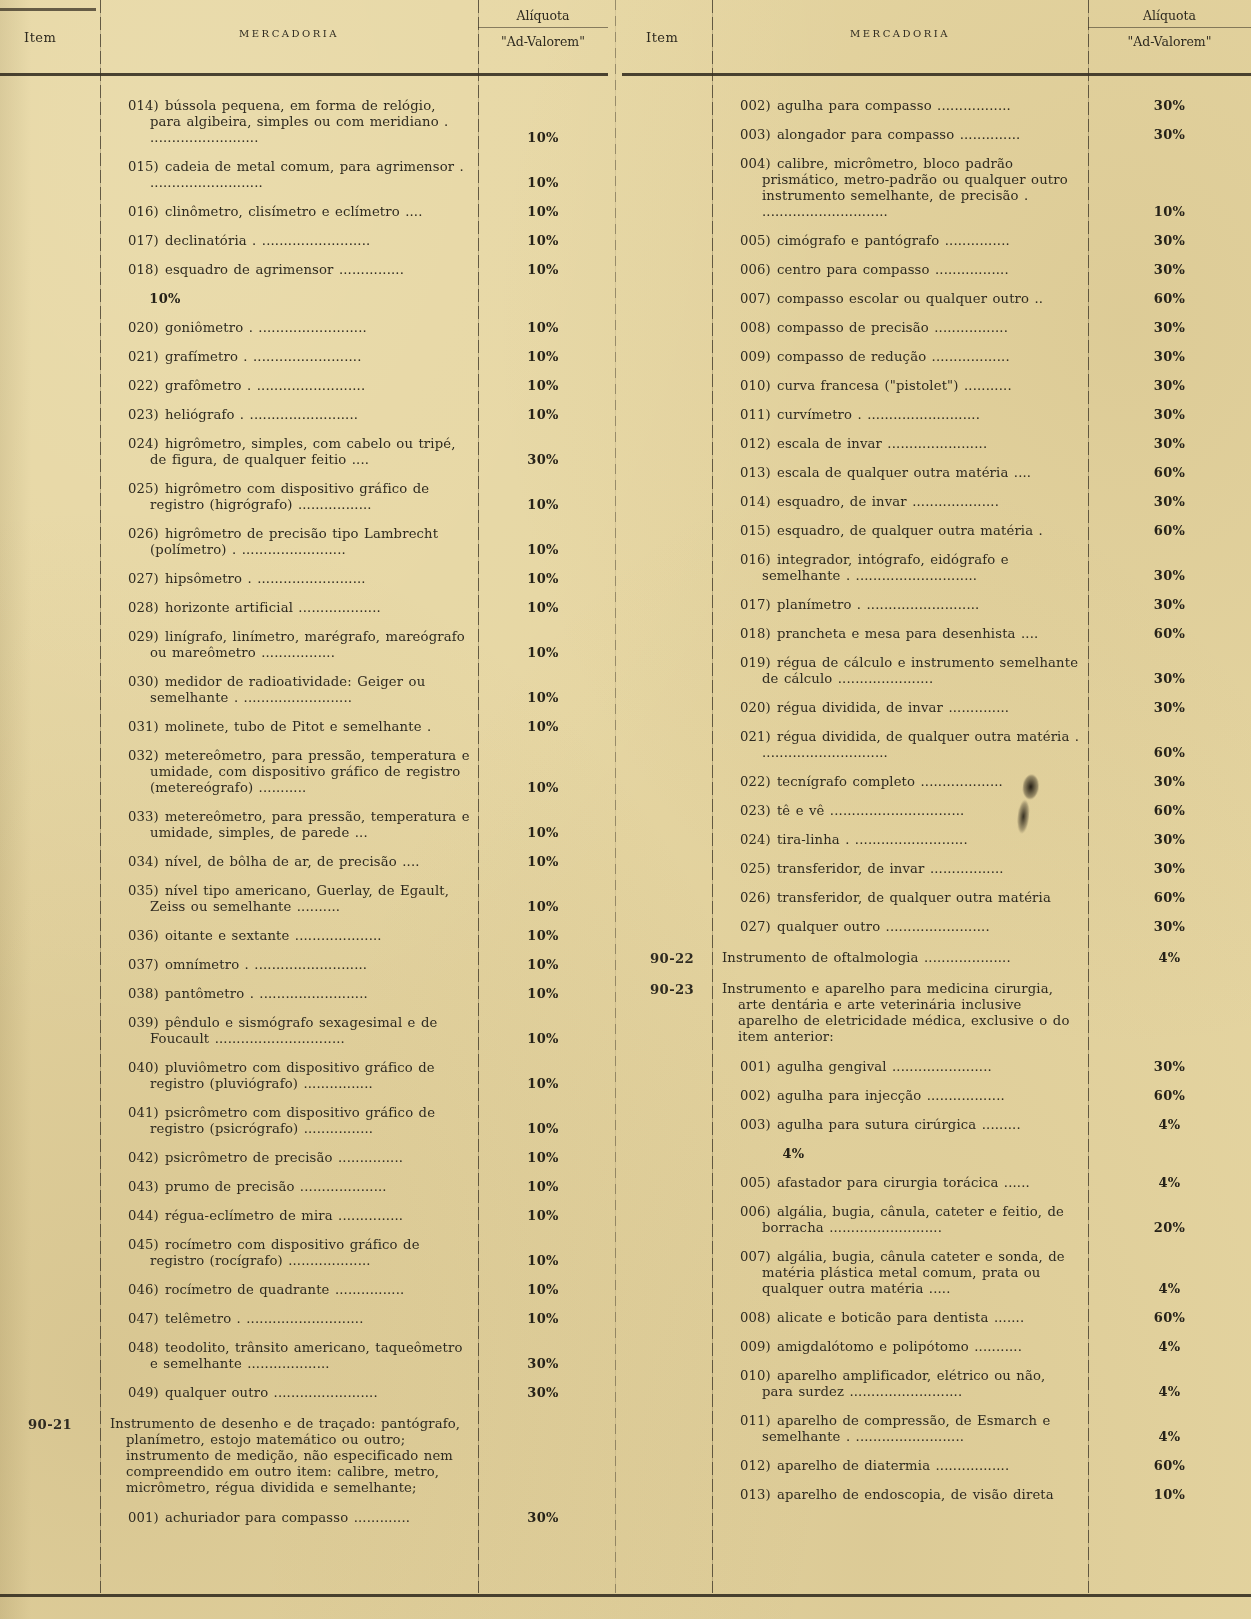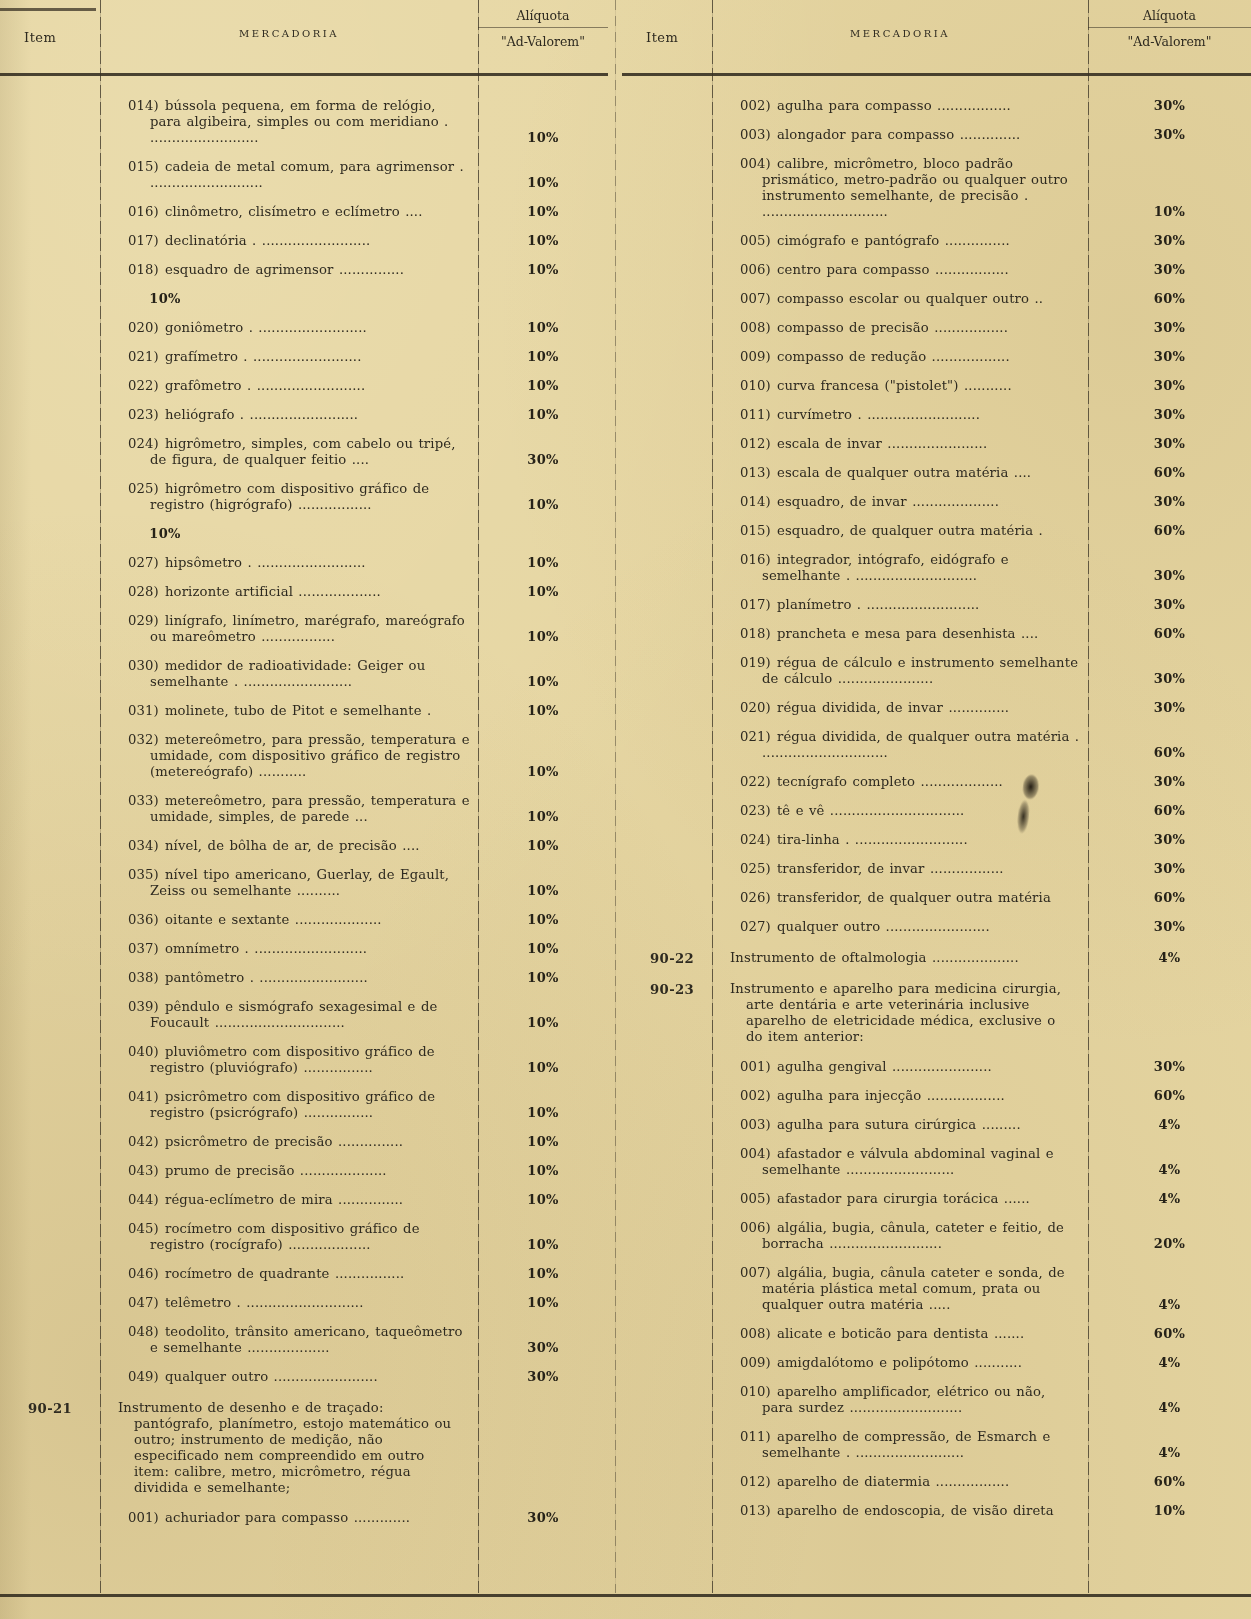--- a/index.html
+++ b/index.html
@@ -54,21 +54,21 @@
     padding:0 8px 0 50px; text-indent:-22px;
     letter-spacing:.15px; word-spacing:1px;
   }
   .c-merc .num:not(:empty) { margin-right:6px; }
   .c-rate {
     width:var(--w-rate); flex:none;
     display:flex; align-items:flex-end; justify-content:center;
     font-size:13px; line-height:16px; font-weight:700; letter-spacing:.3px;
     color:#262218;
   }
-  .row.group { margin-top:15px; margin-bottom:14px;gap:8px; }
+  .row.group { margin-top:15px; margin-bottom:14px; }
   .row.group .c-merc { padding-left:26px; text-indent:-16px; }
 
   
   .bottom-rule { position:absolute; left:0; right:0; bottom:22px; height:3px;
     background:rgba(45,39,27,.85); }
   .top-dash { position:absolute; top:8px; left:0; width:96px; height:3px;
     background:rgba(45,39,27,.7); }
   .smudge {
     position:absolute; left:1012px; top:772px; width:28px; height:66px; pointer-events:none;
     background:
@@ -164,20 +164,21 @@
         </div>
 
         <div class="row">
           <div class="c-item"></div>
           <div class="c-merc"><span class="num">025)</span><span class="txt">higrômetro com dispositivo gráfico de registro (higrógrafo) .................</span></div>
           <div class="c-rate">10%</div>
         </div>
 
         <div class="row">
           <div class="c-item"></div>
+          <div class="c-merc"><span class="num">026)</span><span class="txt">higrômetro de precisão tipo Lambrecht (polímetro) . ........................</span></div>
           <div class="c-rate">10%</div>
         </div>
 
         <div class="row">
           <div class="c-item"></div>
           <div class="c-merc"><span class="num">027)</span><span class="txt">hipsômetro . .........................</span></div>
           <div class="c-rate">10%</div>
         </div>
 
         <div class="row">
@@ -520,21 +521,20 @@
         </div>
 
         <div class="row">
           <div class="c-item"></div>
           <div class="c-merc"><span class="num">003)</span><span class="txt">agulha para sutura cirúrgica .........</span></div>
           <div class="c-rate">4%</div>
         </div>
 
         <div class="row">
           <div class="c-item"></div>
-          <div class="c-merc"><span class="num">004)</span><span class="txt">afastador e válvula abdominal vaginal e semelhante .........................</span></div>
           <div class="c-rate">4%</div>
         </div>
 
         <div class="row">
           <div class="c-item"></div>
           <div class="c-merc"><span class="num">005)</span><span class="txt">afastador para cirurgia torácica ......</span></div>
           <div class="c-rate">4%</div>
         </div>
 
         <div class="row">

